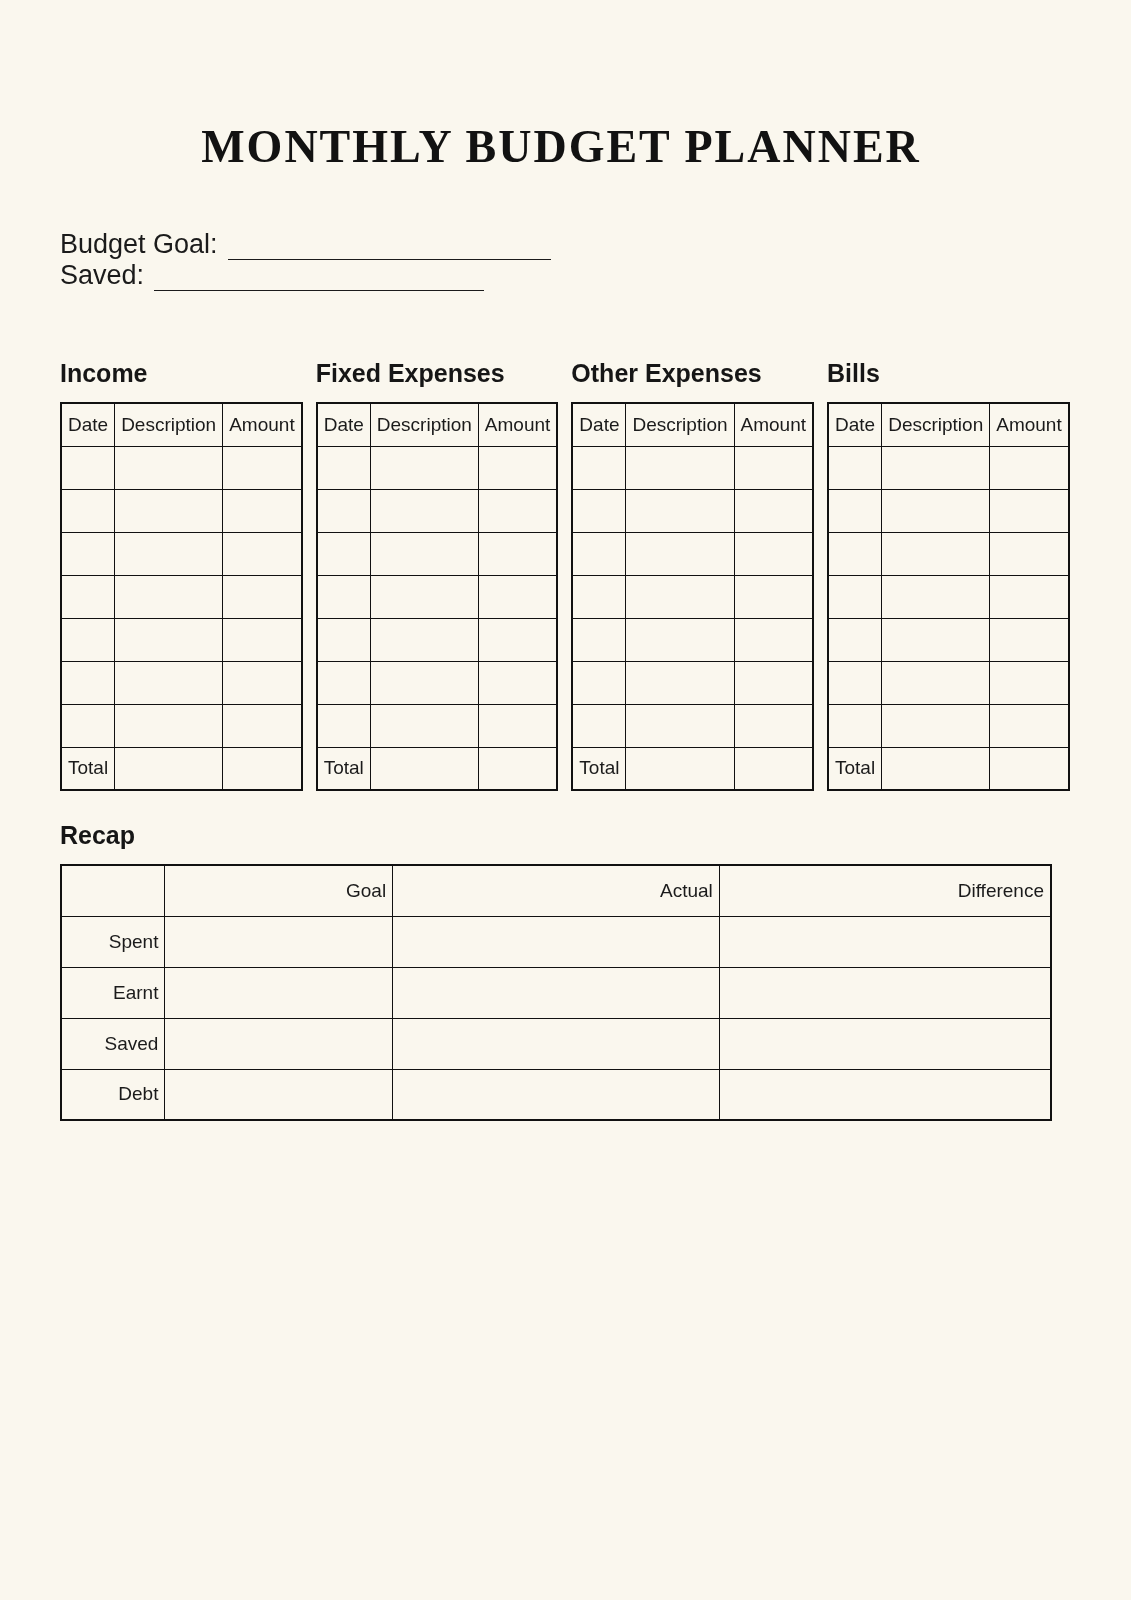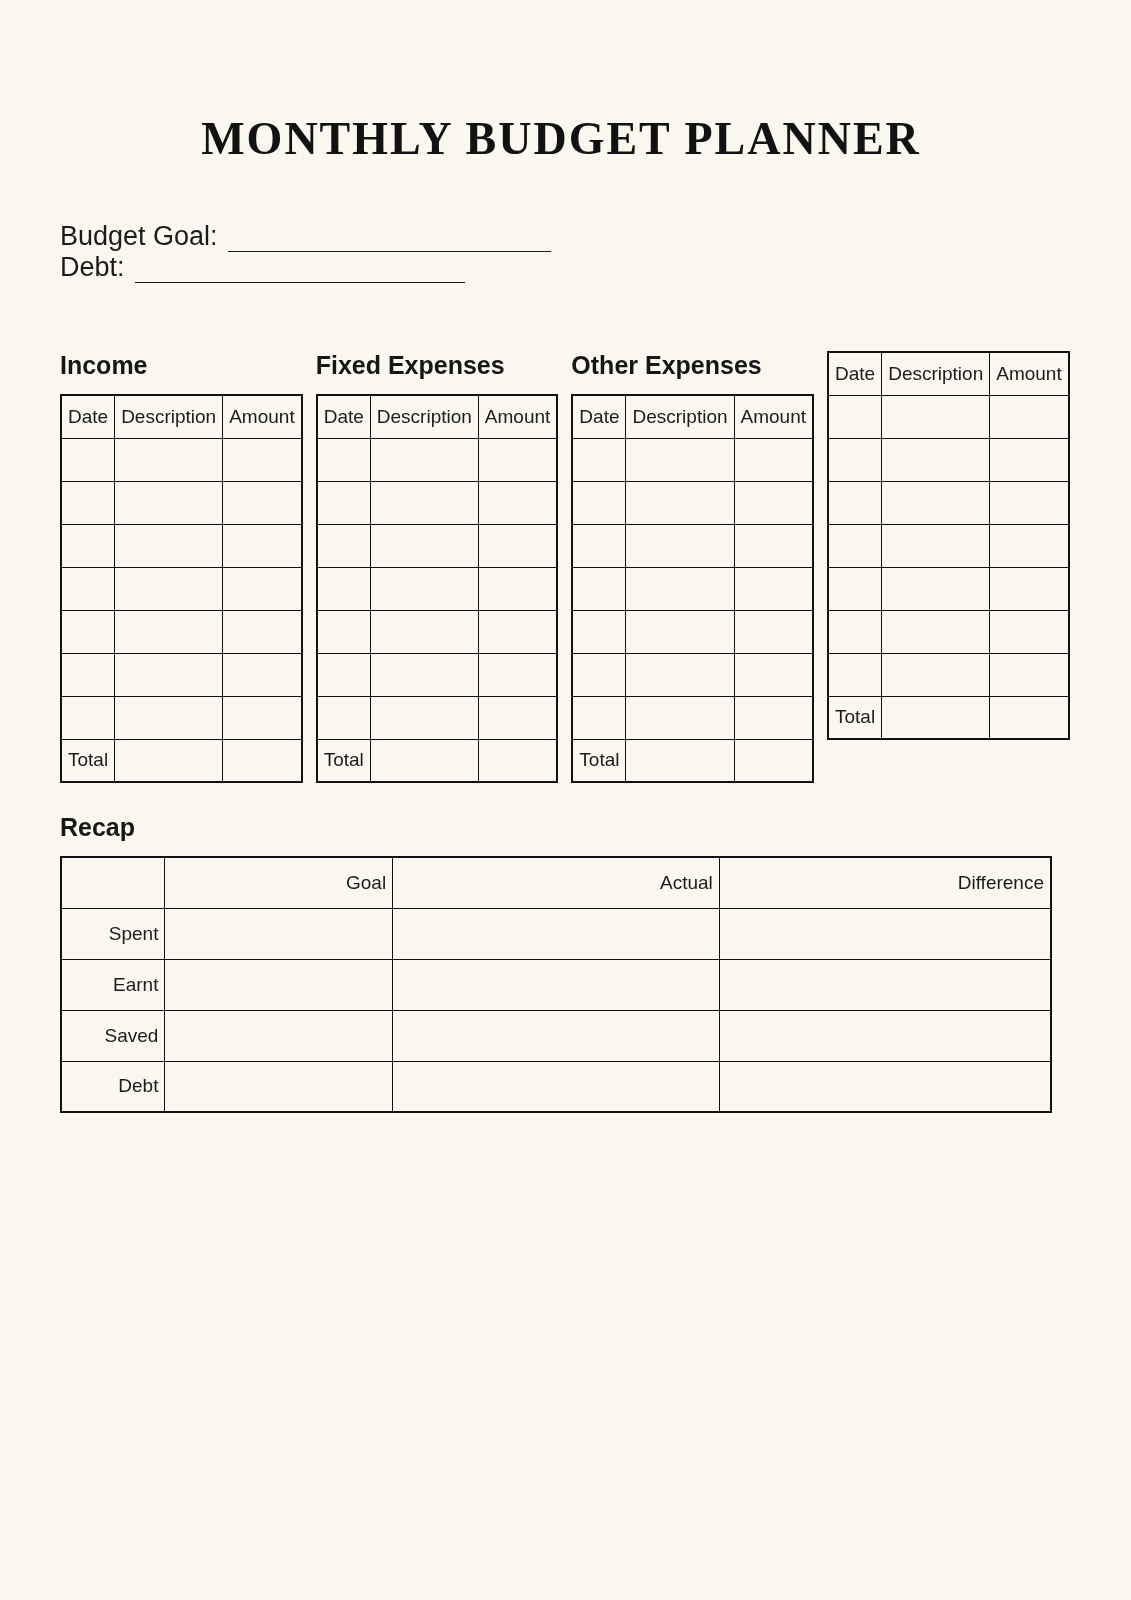--- a/index.html
+++ b/index.html
@@ -9,20 +9,21 @@
     background: #FAF7EE;
     font-family: "Liberation Sans", sans-serif;
     color: #1B1B1B;
   }
 
   .page {
     width: 1131px;
     height: 1268px;
     padding: 112px 79px 40px 60px;
     background: #FAF7EE;
+    margin-top: 8px;
   }
 
   .page-title {
     font-family: "Liberation Serif", serif;
     font-weight: 700;
     font-size: 46px;
     letter-spacing: 2px;
     text-align: center;
     color: #121212;
     margin-left: 10px; 
@@ -120,21 +121,21 @@
 <div class="page">
 
   <h1 class="page-title">MONTHLY BUDGET PLANNER</h1>
 
   <div class="fields-row">
     <div class="field field-budget-goal">
       <span class="field-label">Budget Goal:</span>
       <span class="field-line"></span>
     </div>
     <div class="field field-month">
-      <span class="field-label">Debt:</span>
+      <span class="field-label">Saved:</span>
       <span class="field-line"></span>
     </div>
   </div>
 
   <div class="tables-grid">
 
     <section class="table-section">
       <h2 class="section-title">Income</h2>
       <table class="budget-table">
         <colgroup>
@@ -314,20 +315,21 @@
           <tr>
             <td>Total</td>
             <td></td>
             <td></td>
           </tr>
         </tfoot>
       </table>
     </section>
 
     <section class="table-section">
+      <h2 class="section-title">Bills</h2>
       <table class="budget-table">
         <colgroup>
             <col class="col-date">
             <col class="col-desc">
             <col class="col-amount">
           </colgroup>
         <thead>
           <tr>
             <th>Date</th>
             <th>Description</th>

